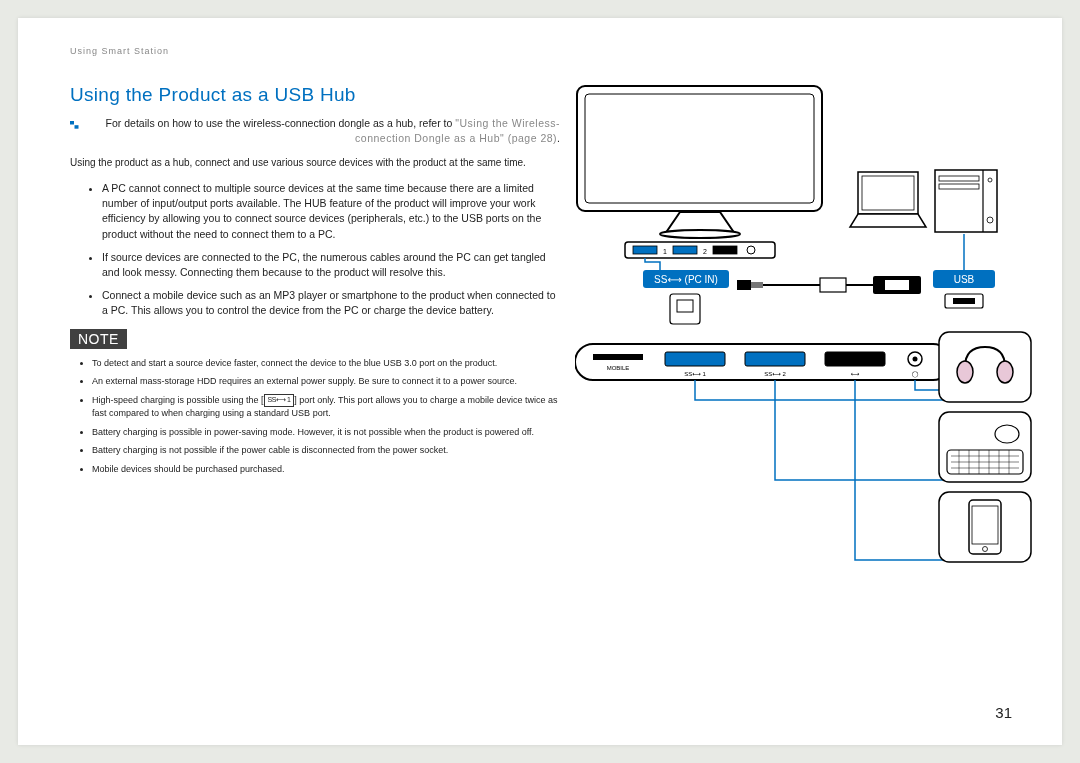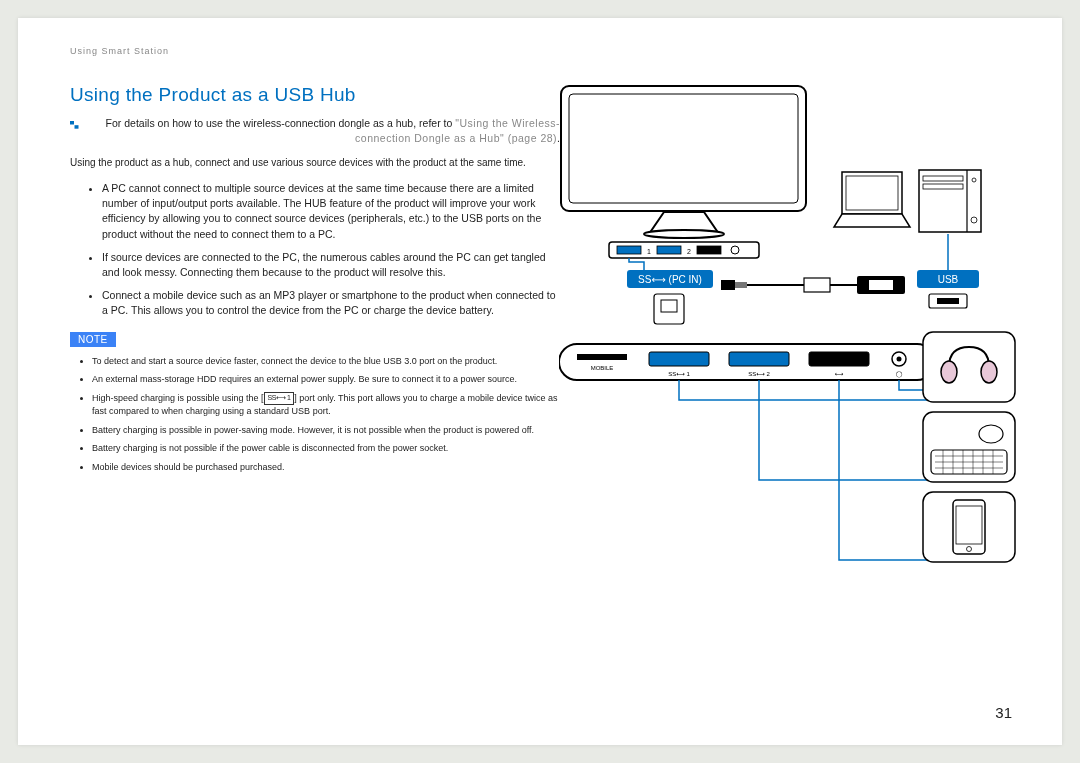--- a/index.html
+++ b/index.html
@@ -20,21 +20,21 @@
     box-shadow: 0 0 4px rgba(0,0,0,0.1);
   }
   .breadcrumb {
     font-size: 9px;
     letter-spacing: 1px;
     color: #888;
     margin-bottom: 28px;
   }
   .content-row {
     display: flex;
-    gap: 4px;
+    gap: 20px;
   }
   .text-col {
     width: 490px;
   }
   .title {
     color: #0070c0;
     font-size: 19px;
     font-weight: normal;
     letter-spacing: 0.3px;
     margin-bottom: 10px;
@@ -64,23 +64,23 @@
     padding-left: 32px;
     margin-bottom: 10px;
   }
   ul.bullets li {
     font-size: 10.5px;
     line-height: 1.45;
     margin-bottom: 8px;
   }
   .note-badge {
     display: inline-block;
-    background: #3b82f6;
+    background: #404040;
     color: #fff;
-    font-size: 10px;
+    font-size: 14px;
     padding: 2px 8px;
     letter-spacing: 0.5px;
     margin-bottom: 8px;
   }
   ul.notes {
     list-style: disc;
     padding-left: 22px;
   }
   ul.notes li {
     font-size: 9px;

